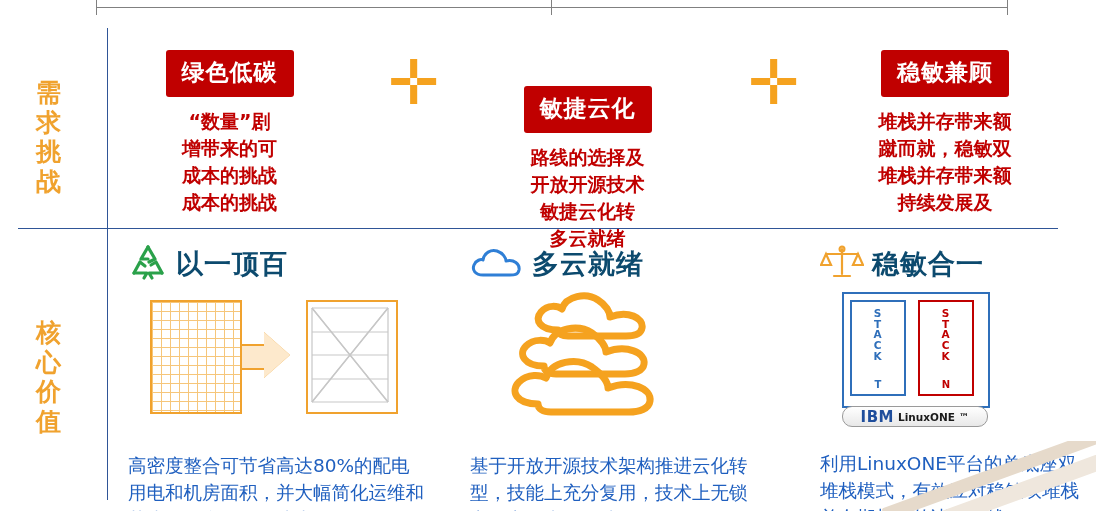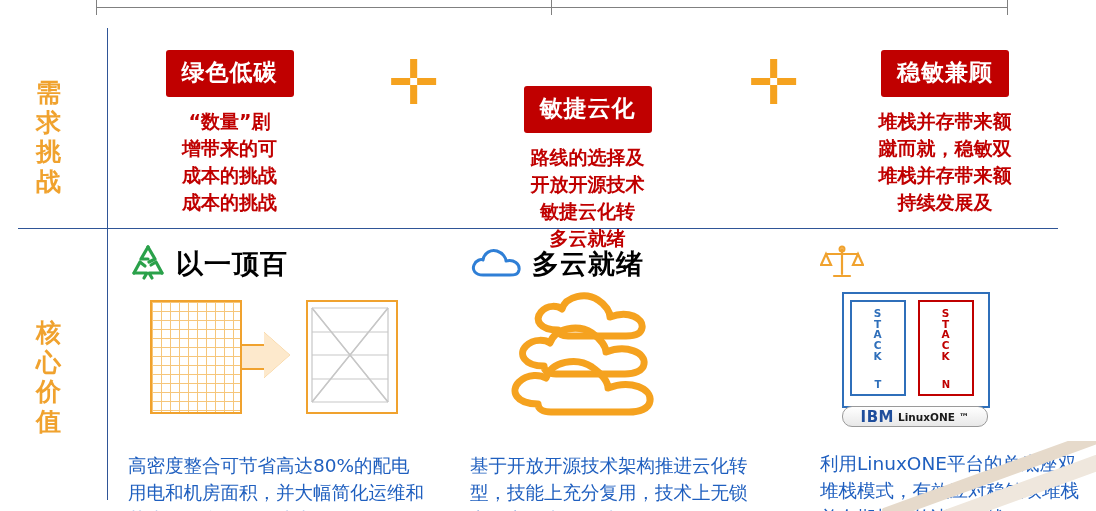--- a/index.html
+++ b/index.html
@@ -81,21 +81,21 @@
 
   
   .col{position:absolute;top:242px;}
   .col1{left:128px;width:300px;}
   .col2{left:470px;width:300px;}
   .col3{left:820px;width:260px;}
 
   .headrow{display:flex;align-items:center;gap:8px;height:44px;}
   .headrow .ico{flex:0 0 auto;display:block;}
   .headline{
-    color:#000000;font-weight:bold;font-size:27px;letter-spacing:1px;
+    color:#0c4a6e;font-weight:bold;font-size:27px;letter-spacing:1px;
     white-space:nowrap;
   }
 
   .art{position:relative;height:145px;margin-top:6px;}
 
   .desc{
     color:#1f5fbf;font-size:18.5px;line-height:1.45;font-weight:500;
   }
   .col1 .desc{margin-top:16px;}
   .col2 .desc{margin-top:16px;}
@@ -314,20 +314,21 @@
         <g stroke="#f0a22e" stroke-width="2.2" fill="none" stroke-linecap="round">
           <path d="M22 5 L22 30"></path>
           <path d="M6 10 L38 10"></path>
           <path d="M14 32 L30 32"></path>
           <path d="M6 10 L1 21 L11 21 Z"></path>
           <path d="M38 10 L33 21 L43 21 Z"></path>
           <circle cx="22" cy="5" r="2.4"></circle>
         </g>
       </svg>
     </span>
+    <span class="headline">稳敏合一</span>
   </div>
 
   <div class="art">
     <div class="stackart">
       <div class="stackframe"></div>
       <div class="stackbox blue">
         <div class="v">S<br>T<br>A<br>C<br>K</div>
         <div class="tag">T</div>
       </div>
       <div class="stackbox red">

